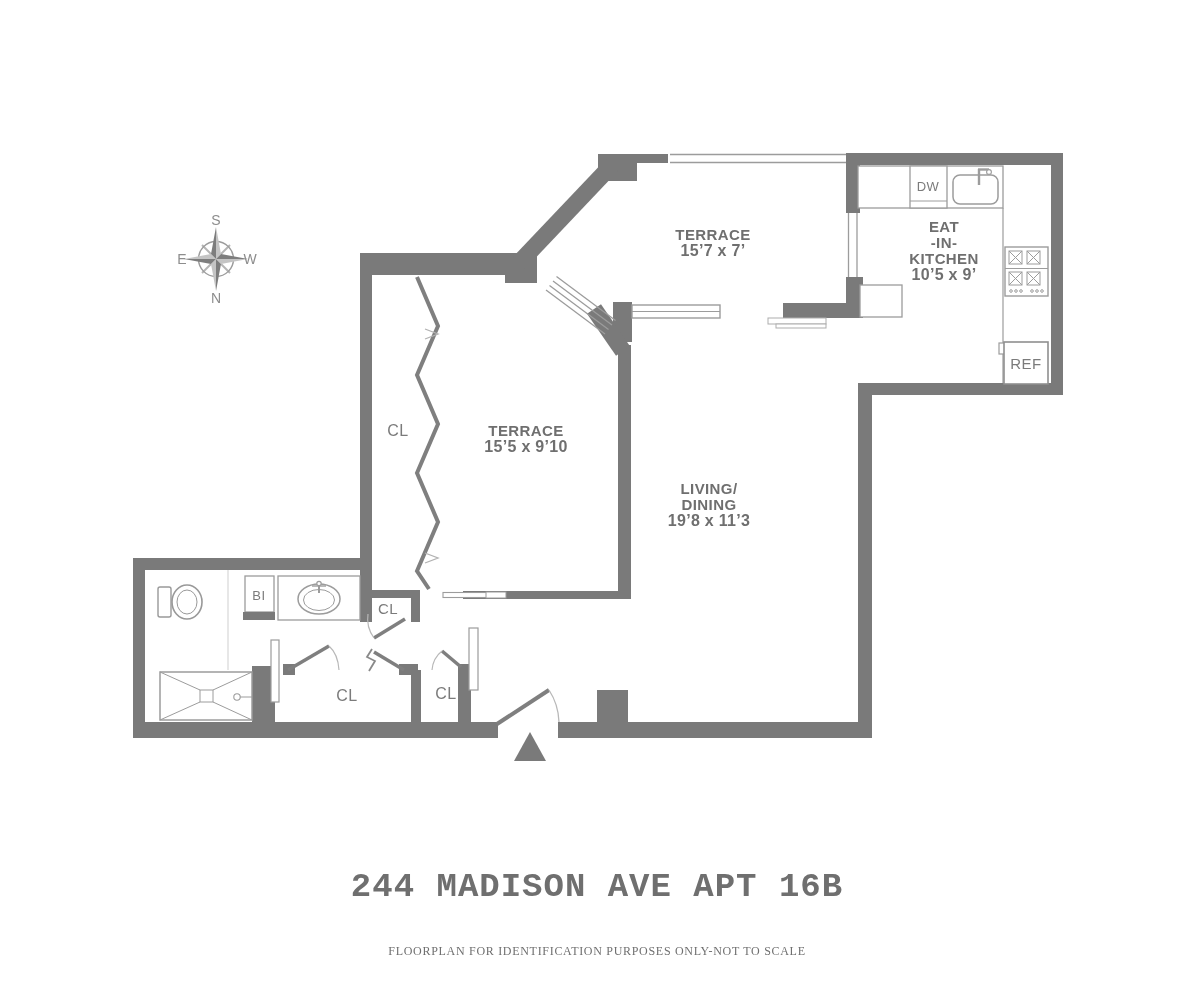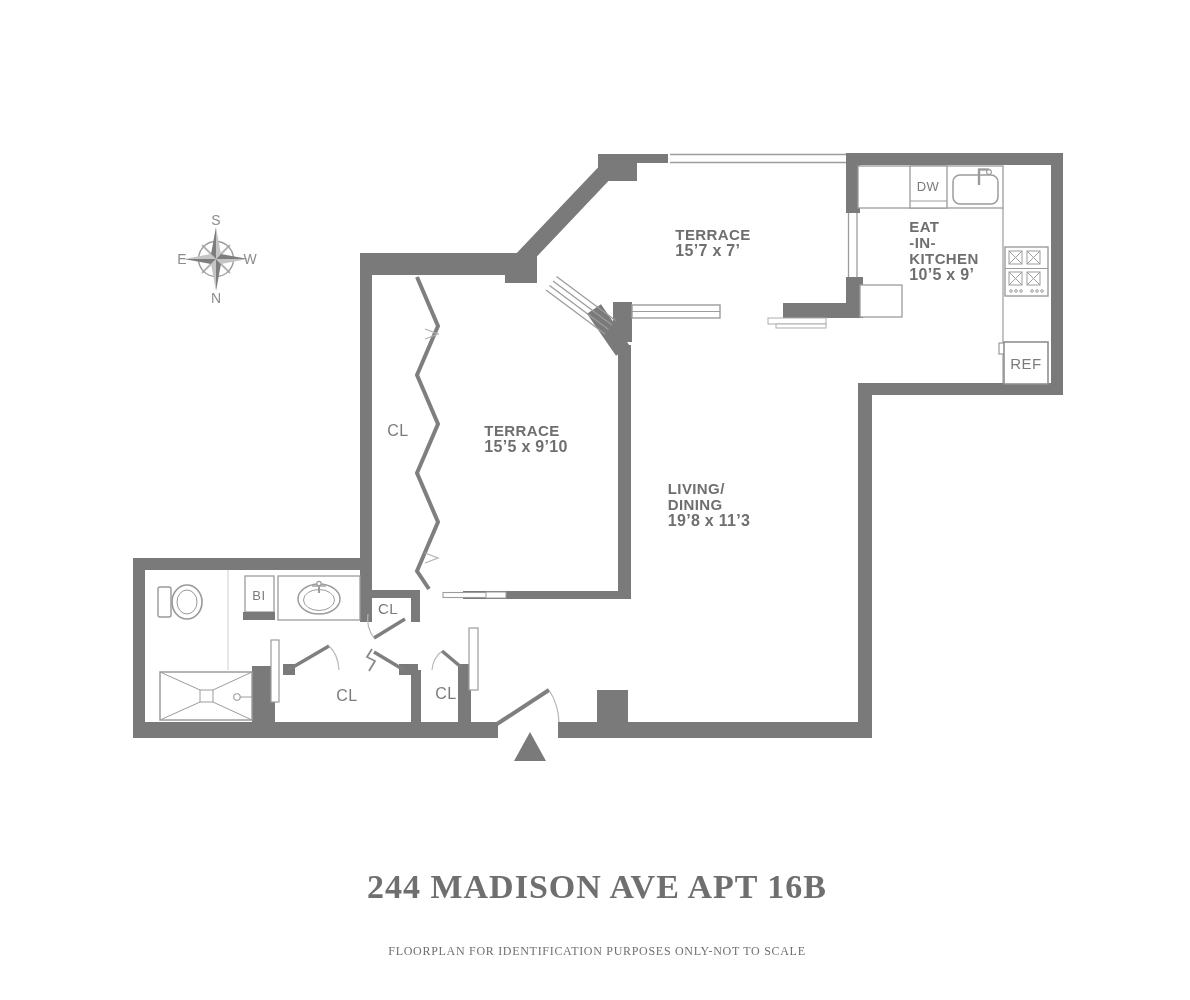--- a/index.html
+++ b/index.html
@@ -3,30 +3,30 @@
 <meta charset="utf-8">
 <style>
   html,body{margin:0;padding:0;background:#ffffff;}
   .stage{
     position:relative;width:1190px;height:1000px;background:#ffffff;
     font-family:"Liberation Sans",sans-serif;overflow:hidden;
   }
   .plan-svg{position:absolute;left:0;top:0;}
   .lbl{
     position:absolute;transform:translate(-50%,-50%);
-    white-space:nowrap;color:#6f6f6f;
+    text-align:center;white-space:nowrap;color:#6f6f6f;
   }
   .room{font-weight:bold;font-size:15px;letter-spacing:.4px;line-height:16px;}
   .room .dims{font-size:16px;letter-spacing:.3px;}
   .tag{font-size:16px;color:#7b7b7b;letter-spacing:.5px;}
   .tag.sm{font-size:13px;}
   .tag.md{font-size:15px;}
   .compass-letter{font-size:14px;color:#8d8d8d;}
   .title{
-    font-family:Liberation Serif, serif;font-weight:bold;font-size:34px;
+    font-family:Liberation Mono, monospace;font-weight:bold;font-size:34px;
     color:#6f6f6f;letter-spacing:1px;
   }
   .subtitle{
     font-family:"Liberation Serif",serif;font-size:12px;
     color:#6f6f6f;letter-spacing:.7px;margin-top:40px;
   }
 </style>
 </head>
 <body>
 

